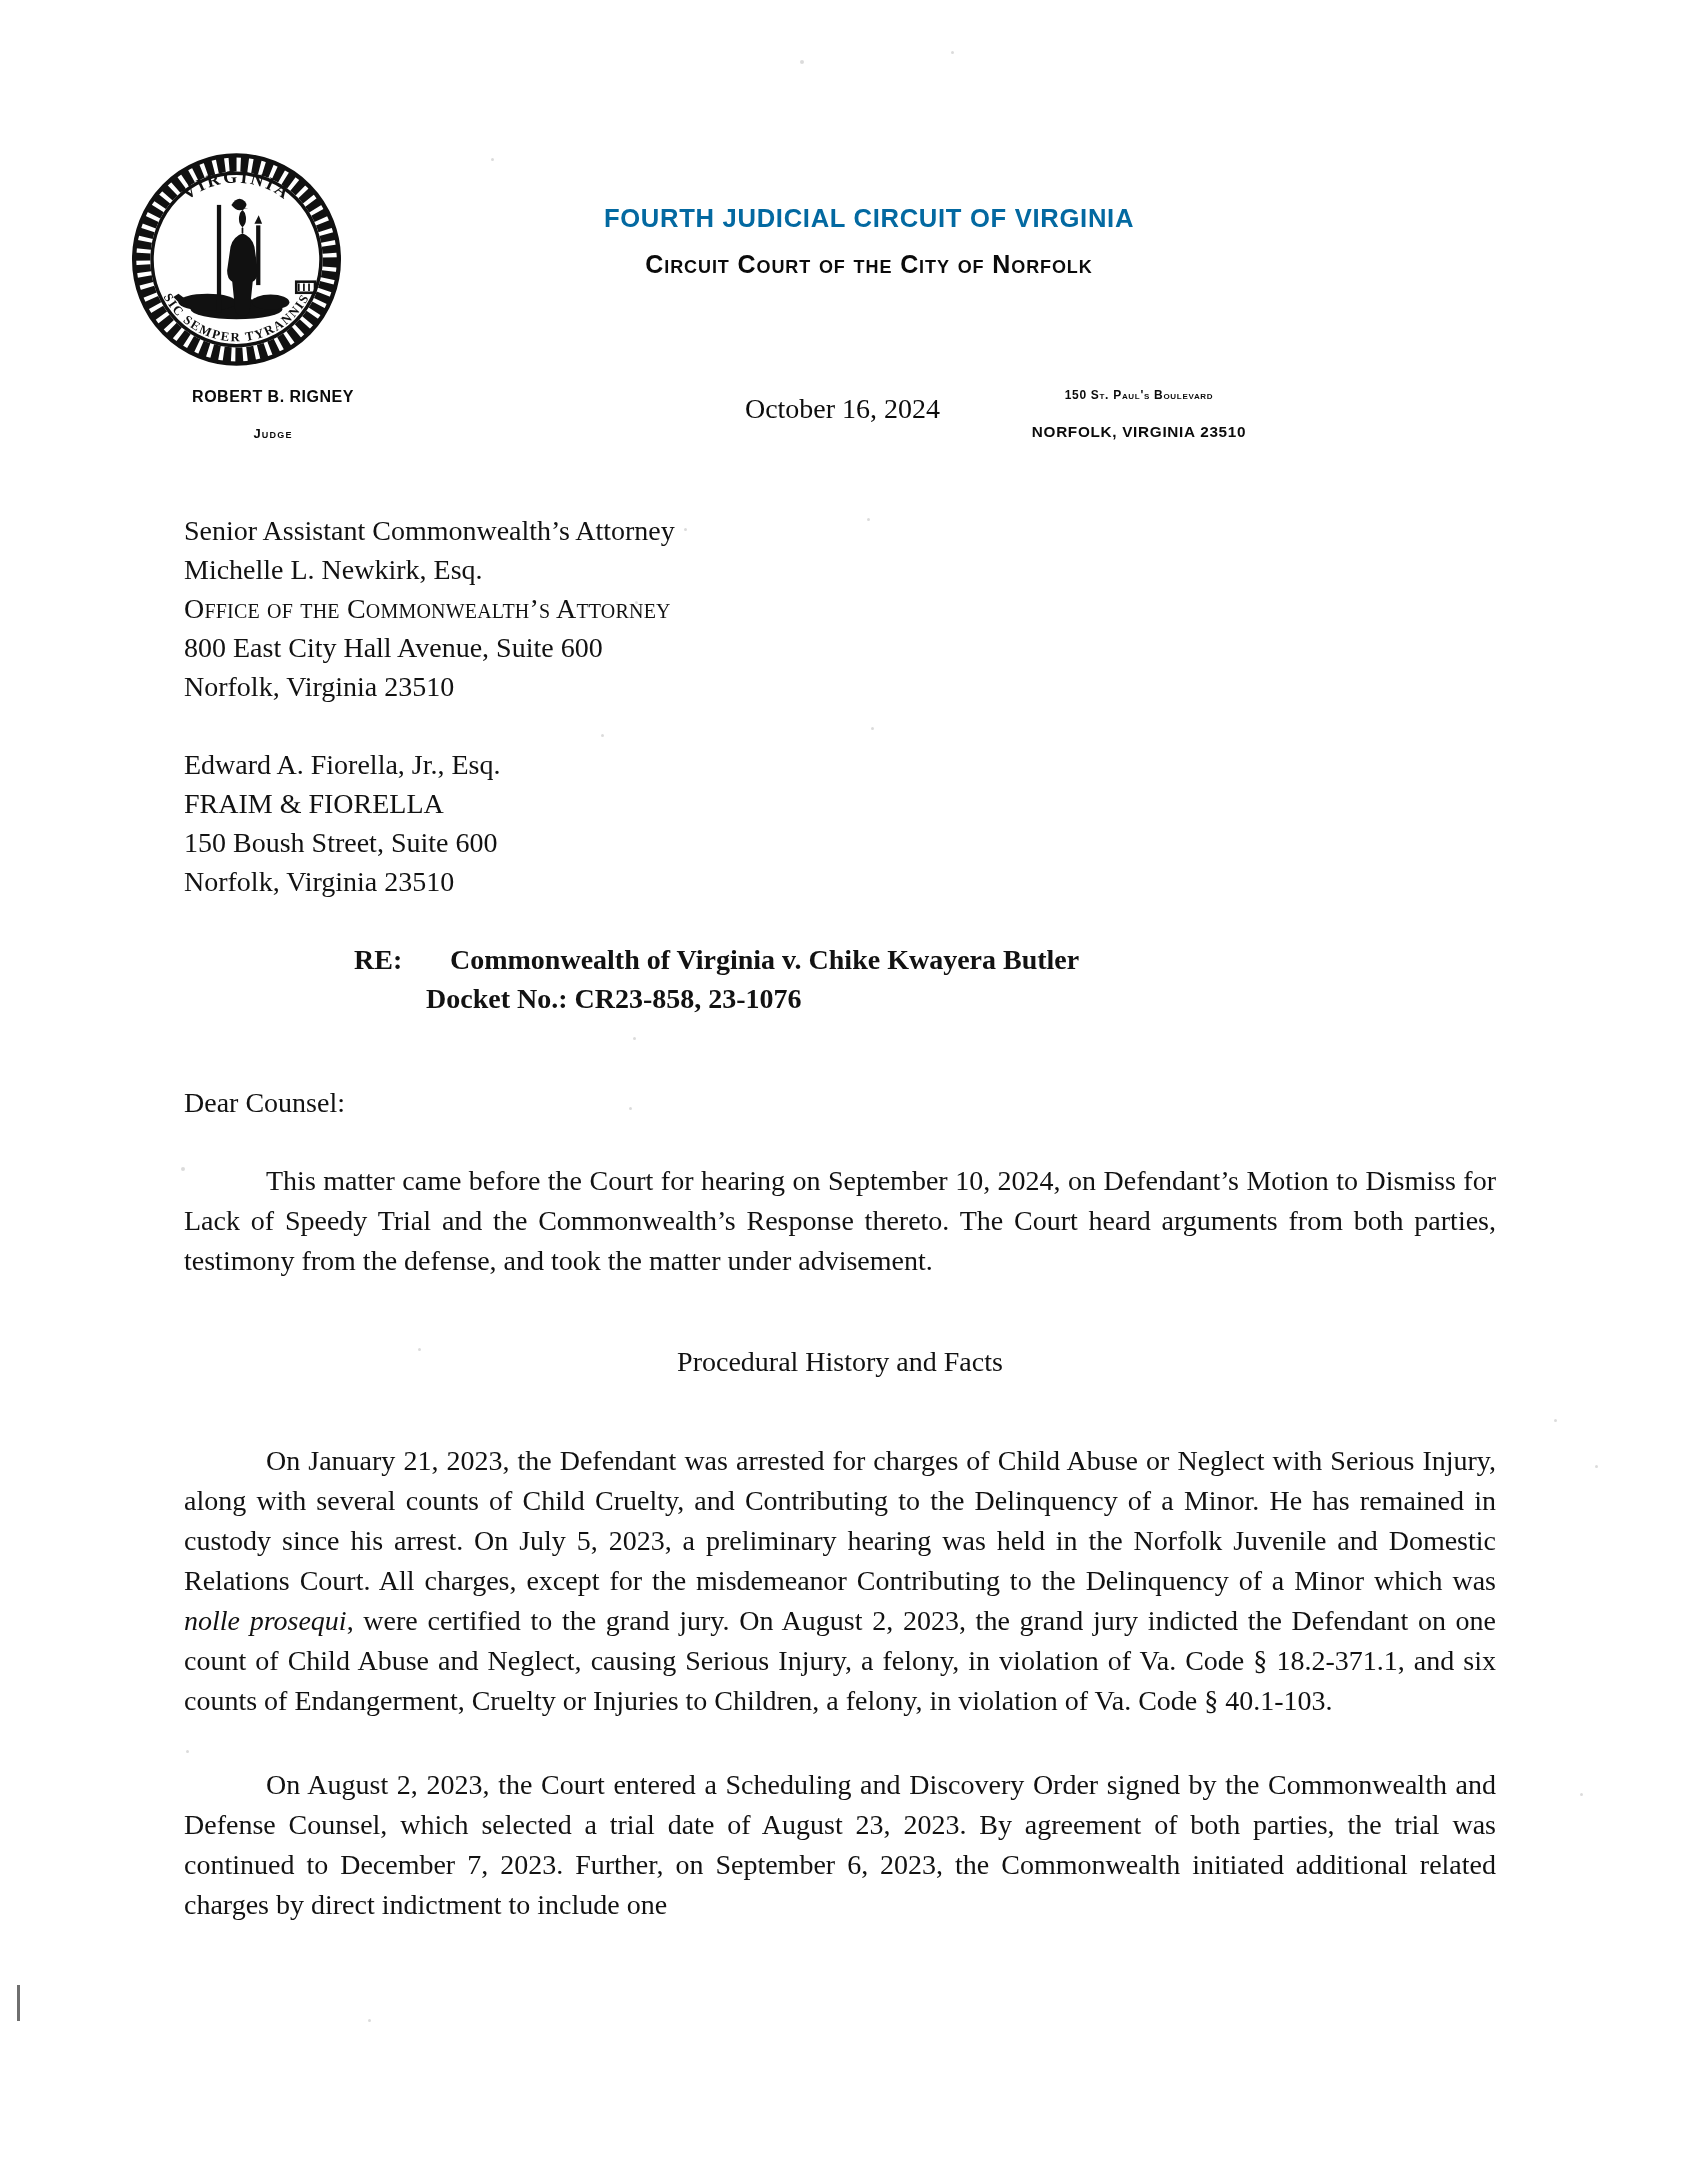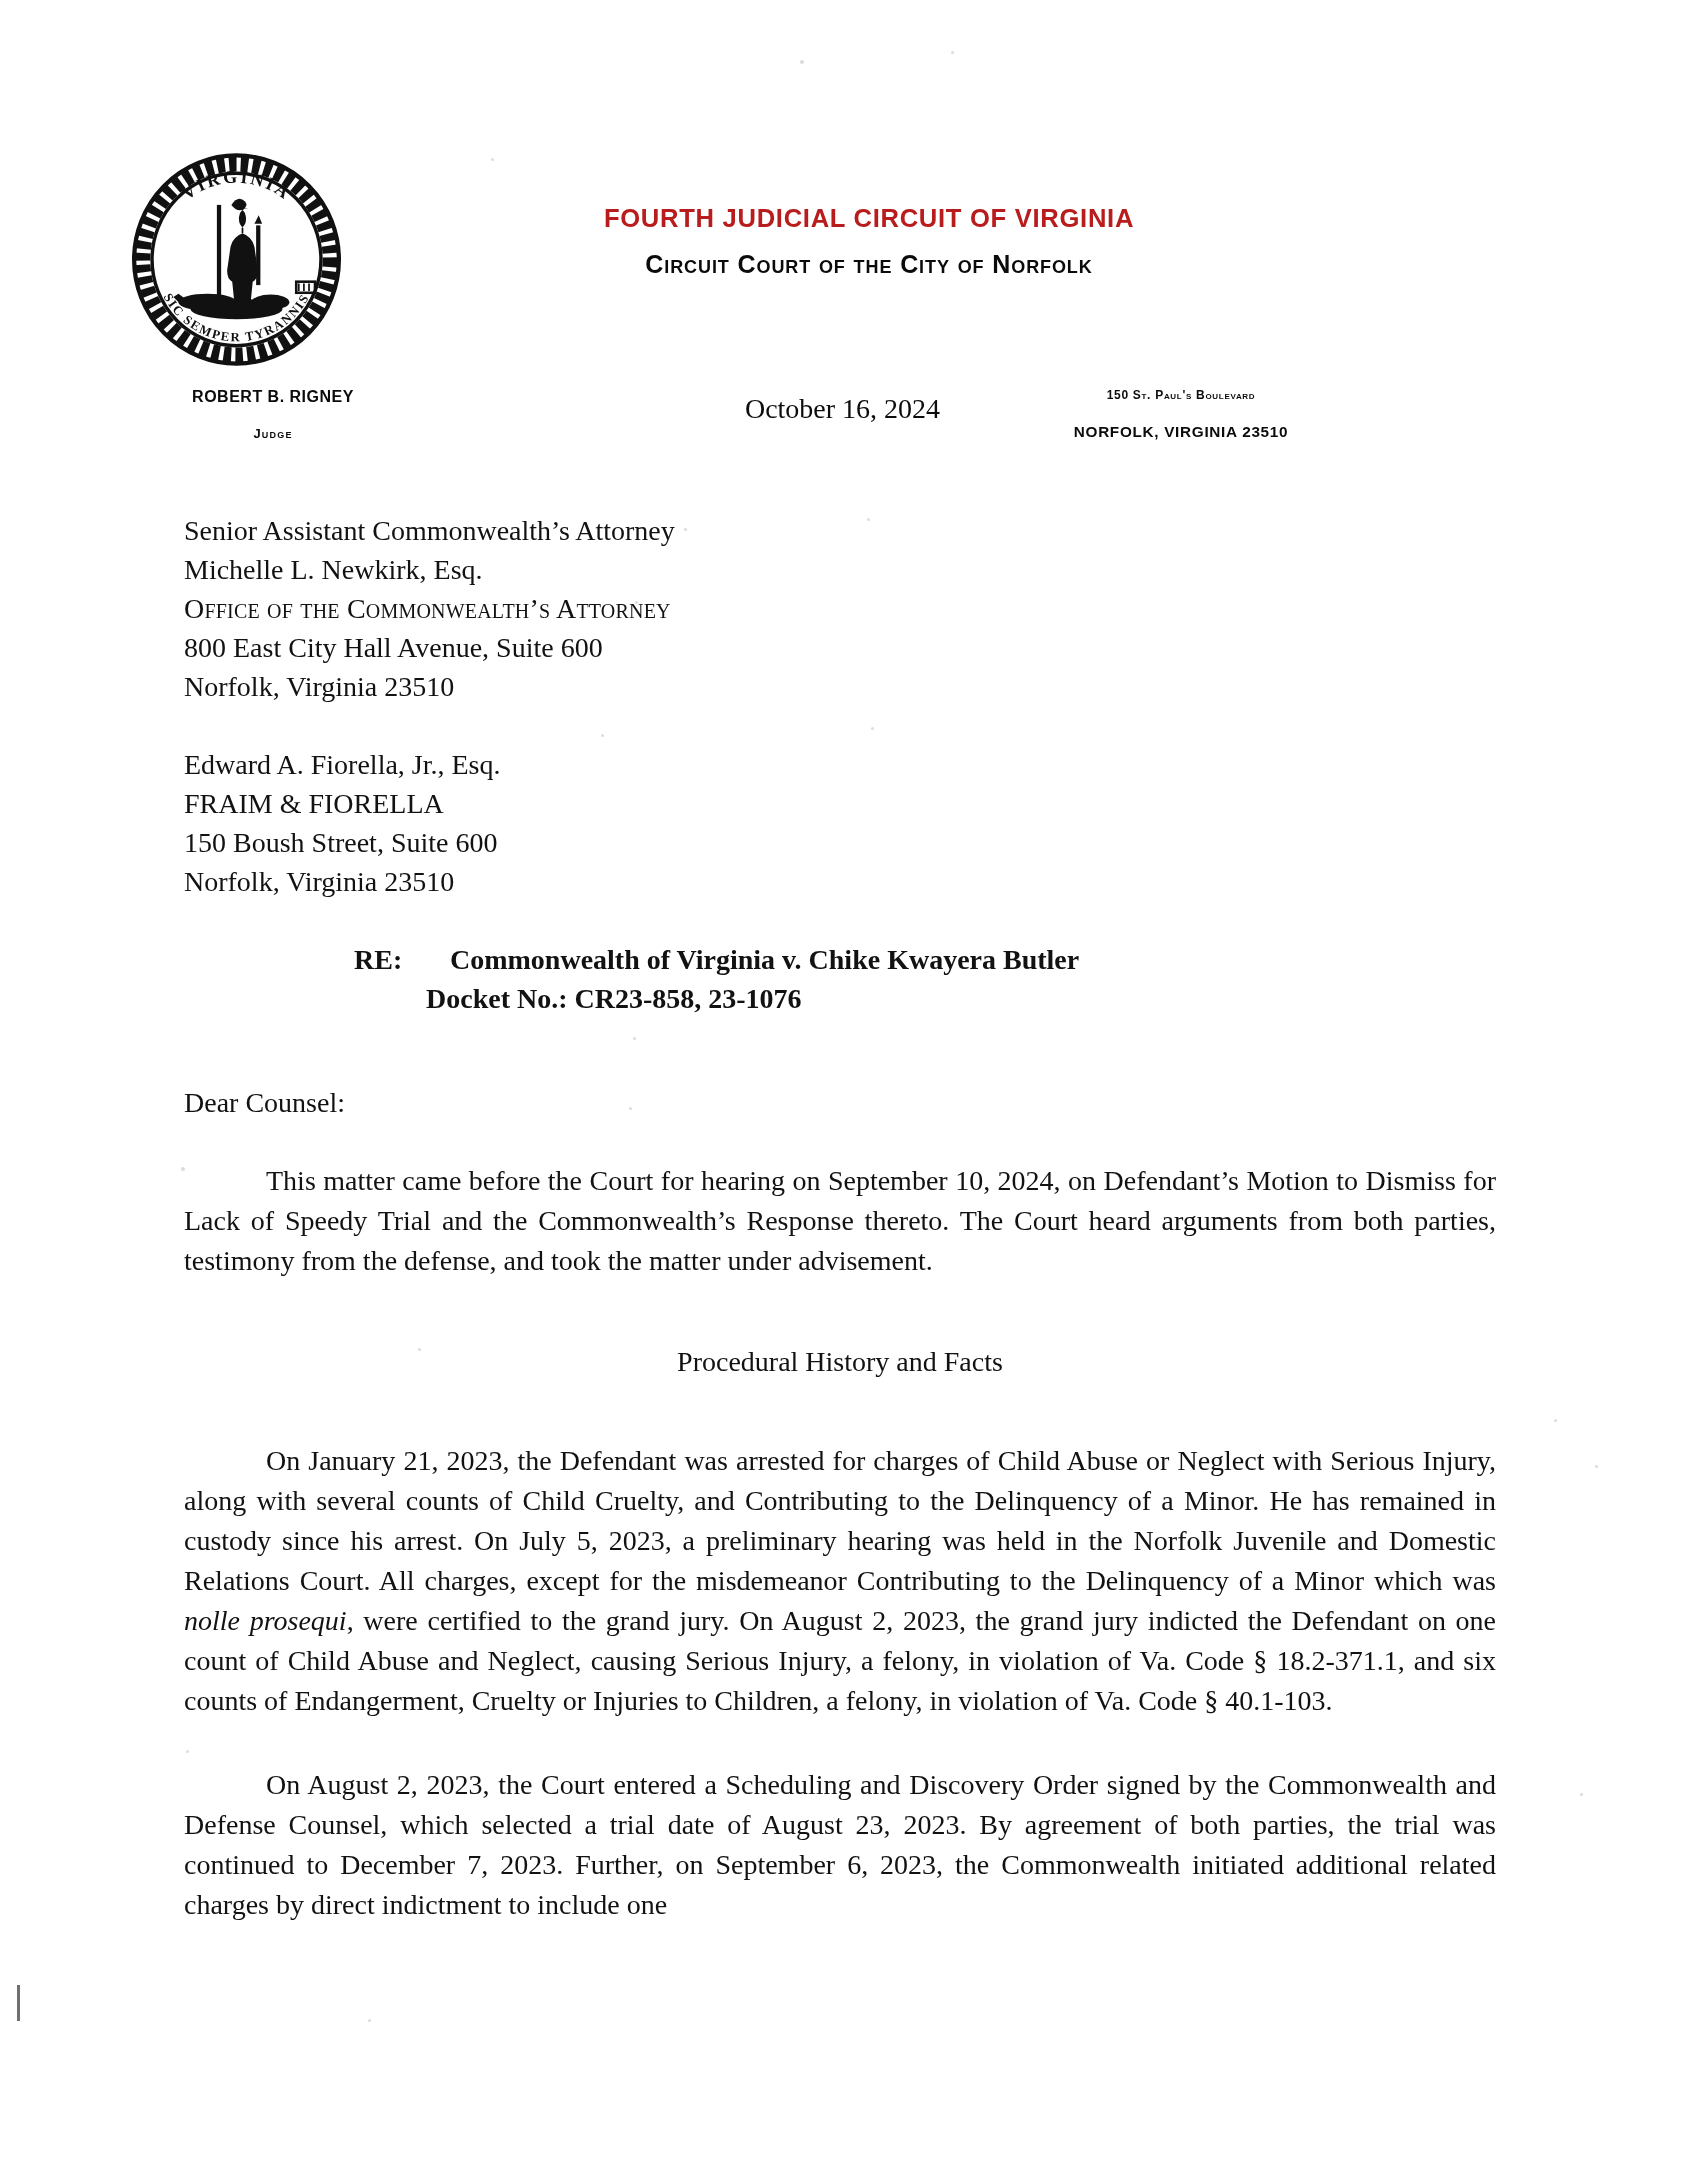--- a/index.html
+++ b/index.html
@@ -40,21 +40,21 @@
     left: 409px;
     top: 204px;
     width: 920px;
     text-align: center;
   }
   .lh-line1 {
     font-family: "Liberation Sans", "DejaVu Sans", sans-serif;
     font-weight: 700;
     font-size: 25.6px;
     letter-spacing: 0.7px;
-    color: #b91c1c;
+    color: #0369a1;
     white-space: nowrap;
   }
   .lh-line2 {
     font-family: "Liberation Sans", "DejaVu Sans", sans-serif;
     font-weight: 700;
     font-size: 20.4px;
     letter-spacing: 0.9px;
     color: #0b0b0b;
     margin-top: 17px;
     white-space: nowrap;
@@ -62,21 +62,20 @@
   
   .sc { font-variant: small-caps; font-size: 25px; letter-spacing: 0.9px; }
 
   
   .row-meta {
     position: absolute;
     left: 0;
     top: 388px;
     width: 1423px;
     height: 77px;
-    padding-left: 42px;
   }
   .judge-block {
     position: absolute;
     left: 145px;
     top: 0;
     width: 256px;
     text-align: center;
     font-family: "Liberation Sans", "DejaVu Sans", sans-serif;
     font-weight: 700;
     color: #0b0b0b;

